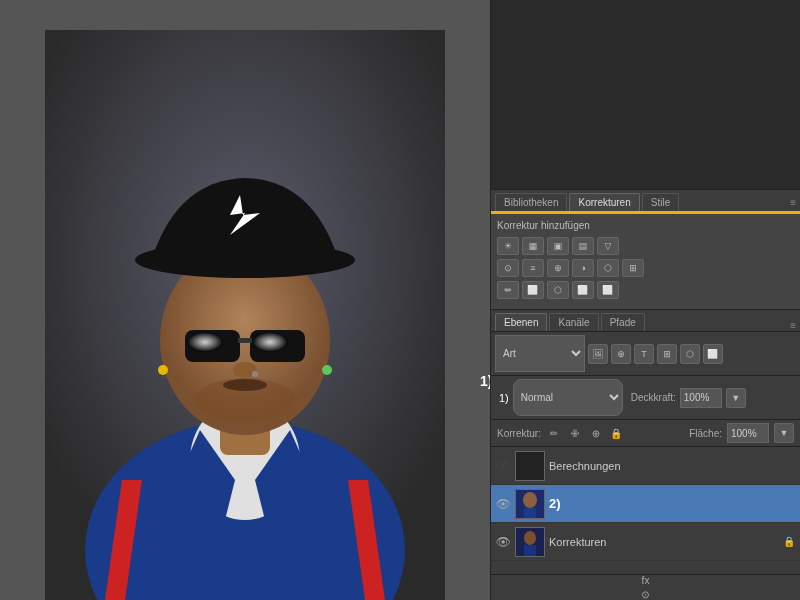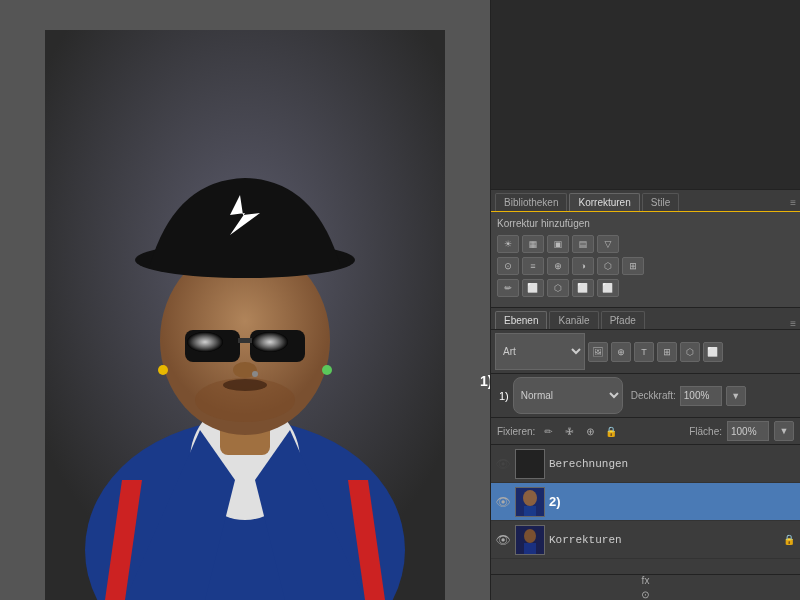--- a/index.html
+++ b/index.html
@@ -49,21 +49,21 @@
     #top-dark {
       height: 190px;
       background: #2a2a2a;
       border-bottom: 1px solid #222;
     }
 
     
     #korrekturen-tabs {
       display: flex;
       background: #3c3c3c;
-      border-bottom: 1px solid #eab308;
+      border-bottom: 3px solid #eab308;
       padding: 0 4px;
       padding-top: 3px;
       align-items: center;
       gap: 2px;
     }
 
     .panel-tab {
       padding: 3px 8px;
       font-size: 10px;
       color: #aaa;
@@ -274,21 +274,20 @@
       display: flex;
       align-items: center;
       justify-content: center;
       font-size: 8px;
     }
 
     .layer-name {
       flex: 1;
       font-size: 11px;
       color: #ccc;
-      font-family: Liberation Mono, monospace;
     }
 
     .layer-row.selected .layer-name {
       color: #fff;
     }
 
     .layer-lock {
       font-size: 10px;
       color: #888;
     }
@@ -474,21 +473,21 @@
       </div>
       <select class="layer-mode-select" style="width:110px;border-radius:8px;">
         <option>Normal</option>
       </select>
       <span class="layer-opacity-label">Deckkraft:</span>
       <input class="layer-opacity-value" type="text" value="100%" style="">
       <div class="small-icon-btn">▼</div>
     </div>
 
     <div id="fix-row">
-      <span>Fixieren:</span>
+      <span>Korrektur:</span>
       <div class="fix-icon">✏</div>
       <div class="fix-icon">✙</div>
       <div class="fix-icon">⊕</div>
       <div class="fix-icon">🔒</div>
       <div class="fix-spacer"></div>
       <span class="flaeche-label">Fläche:</span>
       <input class="flaeche-value" type="text" value="100%" style="">
       <div class="small-icon-btn">▼</div>
     </div>
 

